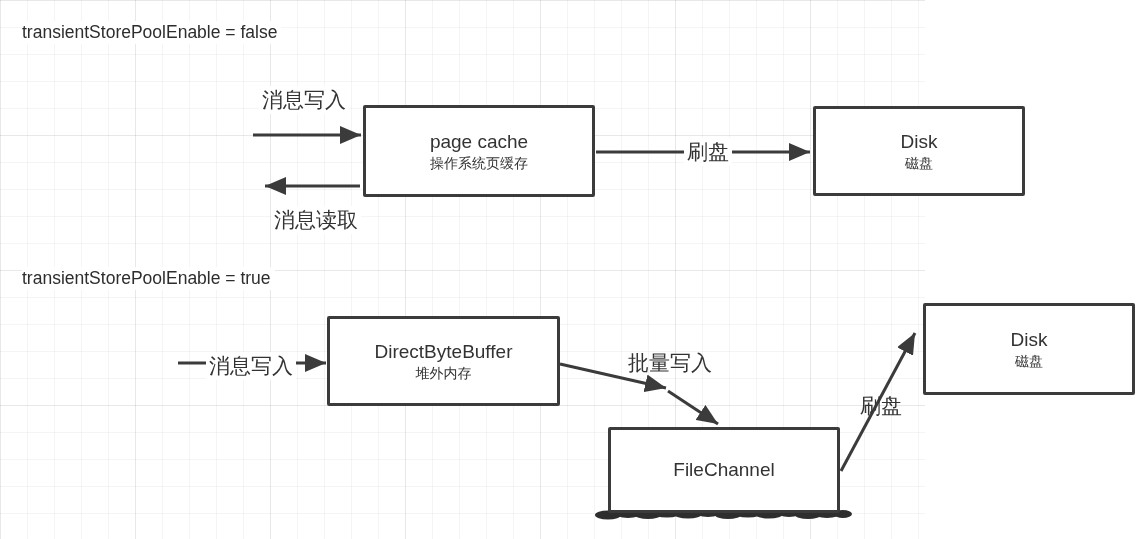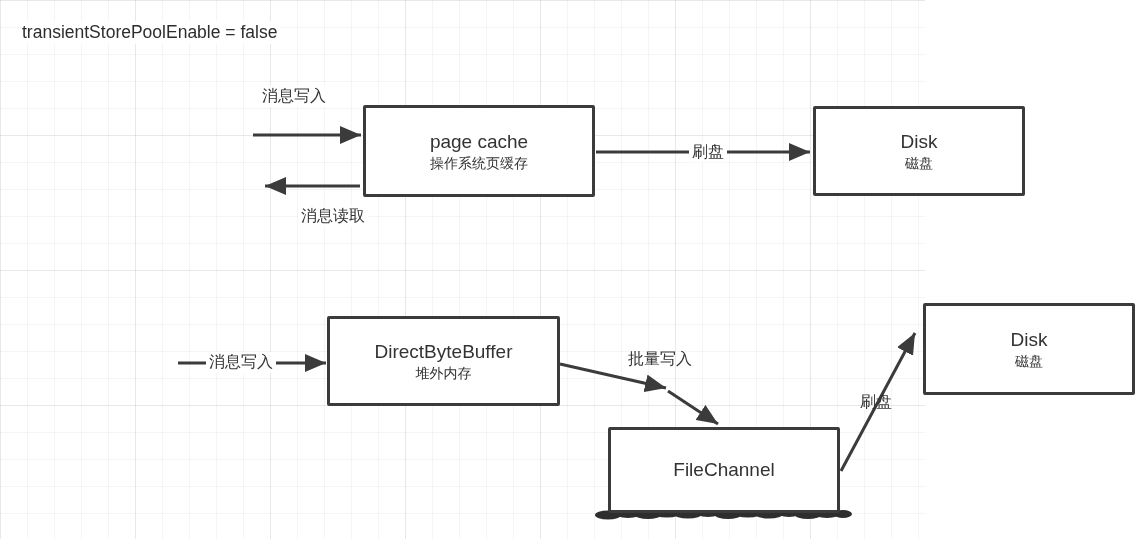--- a/index.html
+++ b/index.html
@@ -44,21 +44,21 @@
   .section-title {
     position: absolute;
     font-size: 17.5px;
     color: #2d2d2d;
     background: rgba(255,255,255,0.92);
     padding: 1px 4px 1px 0;
     white-space: nowrap;
   }
   .edge-label {
     position: absolute;
-    font-size: 16px;
+    font-size: 21px;
     color: var(--text, #333);
     white-space: nowrap;
   }
   .edge-label.on-line {
     background: #ffffff;
     padding: 0 3px;
   }
   .watermark {
     position: absolute;
     left: 961px; top: 504px;
@@ -70,21 +70,21 @@
   
   .n-pagecache   { left: 363px; top: 105px; width: 232px; height: 92px; }
   .n-disk1       { left: 813px; top: 106px; width: 212px; height: 90px; }
   .n-buffer      { left: 327px; top: 316px; width: 233px; height: 90px; }
   .n-filechannel { left: 608px; top: 427px; width: 232px; height: 86px; }
   .n-disk2       { left: 923px; top: 303px; width: 212px; height: 92px; }
   
   .l-title1 { left: 22px;  top: 21px;  }
   .l-title2 { left: 22px;  top: 267px; }
   .l-write1 { left: 259px; top: 86px;  }
-  .l-read1  { left: 271px; top: 206px; margin-left: 27px; }
+  .l-read1  { left: 271px; top: 206px; }
   .l-flush1 { left: 708px; top: 152px; transform: translate(-50%, -50%); }
   .l-write2 { left: 206px; top: 352px; }
   .l-batch  { left: 628px; top: 349px; font-family: Liberation Mono, monospace; }
   .l-flush2 { left: 860px; top: 392px; }
 </style>
 </head>
 <body>
 
 <div class="canvas">
 
@@ -115,20 +115,21 @@
       <ellipse cx="748" cy="512" rx="15" ry="5.5"></ellipse>
       <ellipse cx="769" cy="514" rx="14" ry="4.5"></ellipse>
       <ellipse cx="789" cy="512" rx="13" ry="5"></ellipse>
       <ellipse cx="808" cy="515" rx="13" ry="4"></ellipse>
       <ellipse cx="827" cy="513" rx="14" ry="5"></ellipse>
       <ellipse cx="843" cy="514" rx="9" ry="4"></ellipse>
     </g>
   </svg>
 
   <div class="section-title l-title1">transientStorePoolEnable = false</div>
+  <div class="section-title l-title2">transientStorePoolEnable = true</div>
 
   <div class="node n-pagecache">
     <span class="en">page cache</span>
     <span class="zh">操作系统页缓存</span>
   </div>
   <div class="node n-disk1">
     <span class="en">Disk</span>
     <span class="zh">磁盘</span>
   </div>
 

